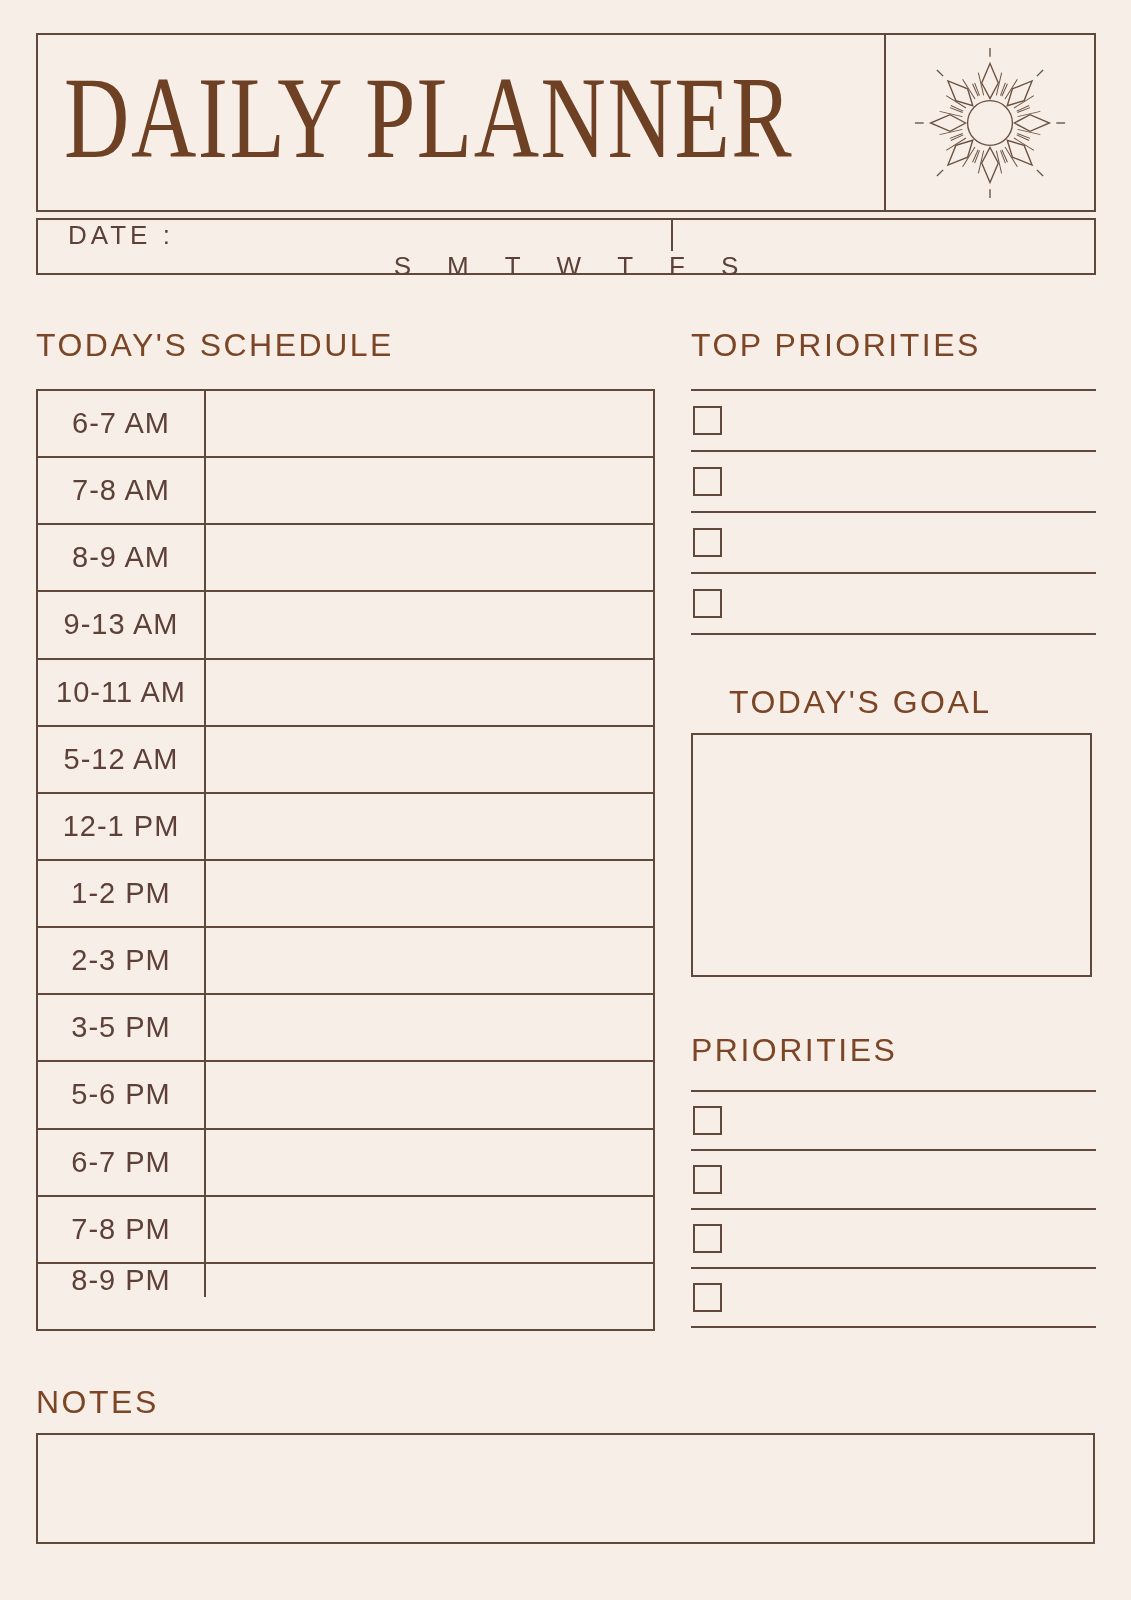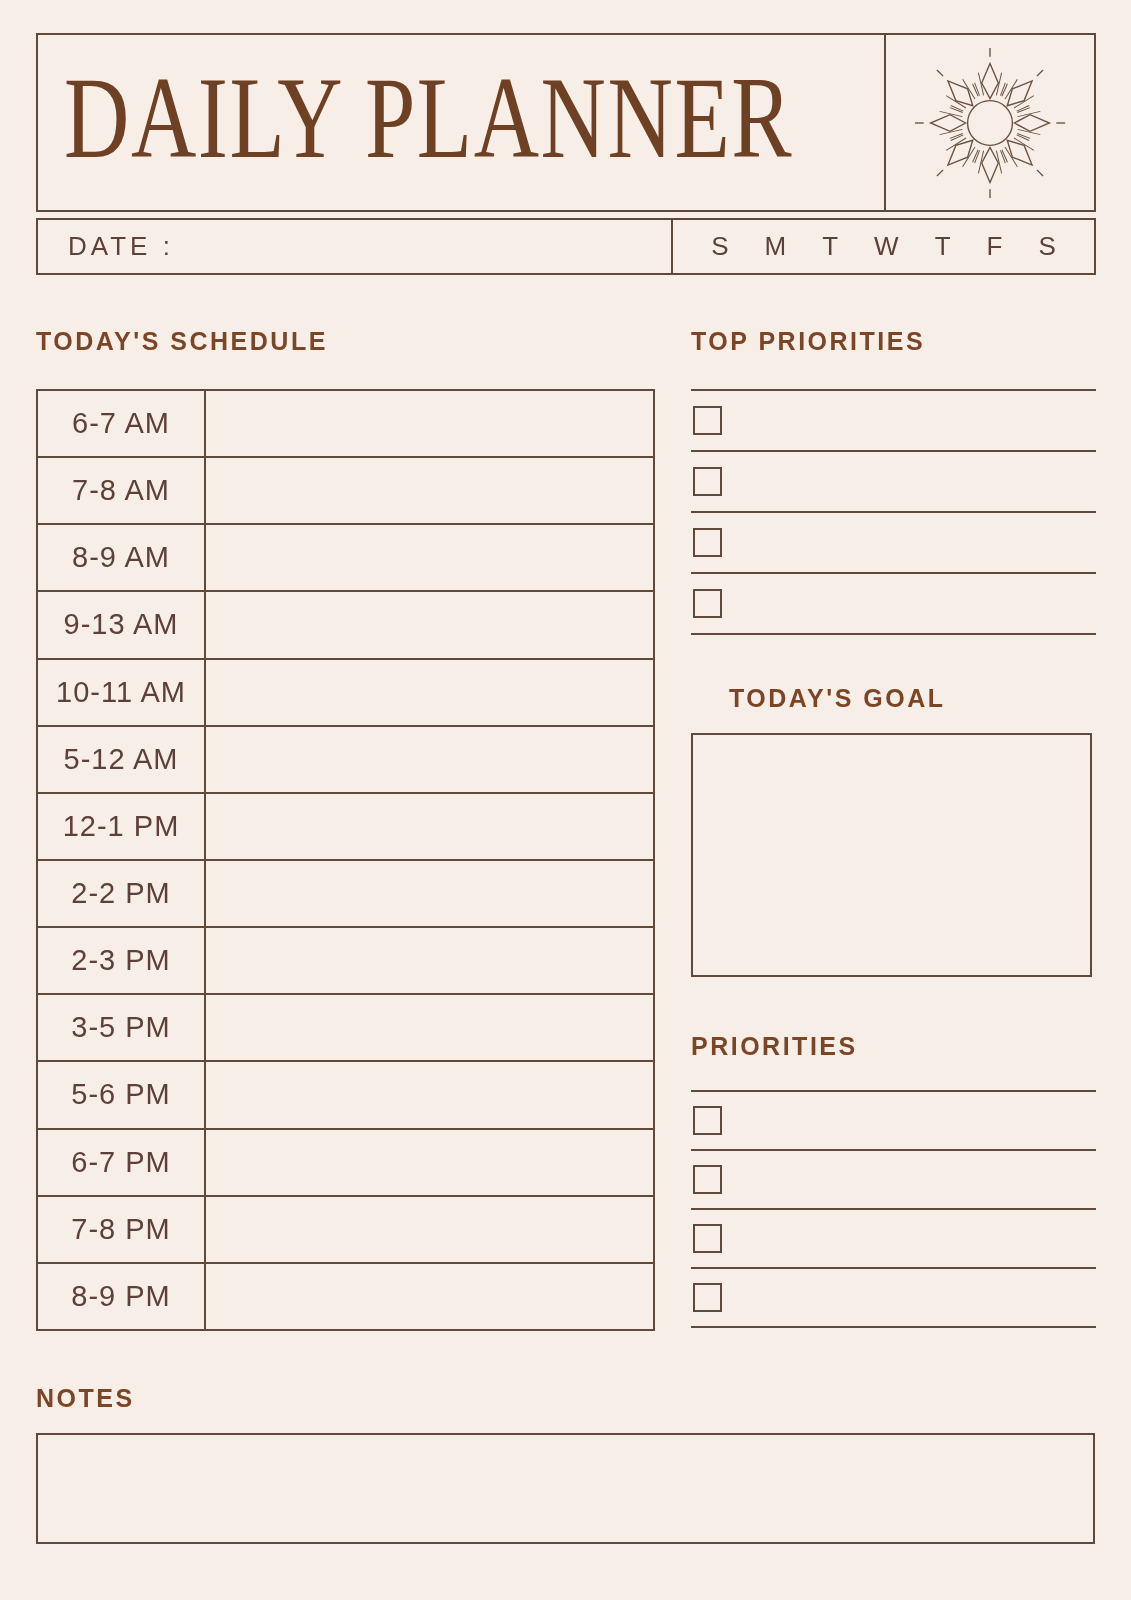--- a/index.html
+++ b/index.html
@@ -36,47 +36,48 @@
     position:absolute;right:0;top:0;width:210px;height:100%;
     border-left:2px solid var(--line);
     display:flex;align-items:center;justify-content:center;
   }
   .sun-panel svg{stroke:#6b5140;fill:none;stroke-width:1.4;}
   
   .date-row{
     position:absolute;left:36px;top:218px;width:1060px;height:57px;
     border:2px solid var(--line);
     display:flex;
+    flex-direction:column;
   }
   .date-cell{
     width:635px;border-right:2px solid var(--line);
     display:flex;align-items:center;padding-left:30px;
   }
   .date-label{
     font-size:26px;letter-spacing:4px;color:var(--text);font-weight:400;
   }
   .date-blank{flex:1;height:100%;}
   .days-cell{
     flex:1;display:flex;align-items:center;justify-content:center;gap:36px;
   }
   .day{font-size:26px;color:var(--text);letter-spacing:0;}
   
   .col-heading{
     position:absolute;
-    font-weight:700;font-size:25px;letter-spacing:2.5px;
+    font-weight:400;font-size:32px;letter-spacing:2.5px;
     color:var(--heading);line-height:1;white-space:nowrap;
   }
   
   .schedule-table{
     position:absolute;left:36px;top:389px;width:619px;height:942px;
     border:2px solid var(--line);
     display:flex;flex-direction:column;
   }
   .srow{flex:1;display:flex;border-bottom:2px solid var(--line);}
-  .srow:last-child{border-bottom:none;}
+  .srow:last-child{border-bottom:none;flex-direction:column;}
   .stime{
     width:168px;border-right:2px solid var(--line);
     display:flex;align-items:center;justify-content:center;
     font-size:29px;letter-spacing:1px;color:var(--text);white-space:nowrap;
   }
   .stask{flex:1;}
   
   .check-list{position:absolute;left:691px;width:405px;border-top:2px solid var(--line);}
   .priorities-list{top:389px;}
   .appointment-list{top:1090px;}
@@ -233,21 +234,21 @@
         <div class="stime">5-12 AM</div>
         <div class="stask"></div>
       </div>
 
       <div class="srow">
         <div class="stime">12-1 PM</div>
         <div class="stask"></div>
       </div>
 
       <div class="srow">
-        <div class="stime">2-2 PM</div>
+        <div class="stime">1-2 PM</div>
         <div class="stask"></div>
       </div>
 
       <div class="srow">
         <div class="stime">2-3 PM</div>
         <div class="stask"></div>
       </div>
 
       <div class="srow">
         <div class="stime">3-5 PM</div>

